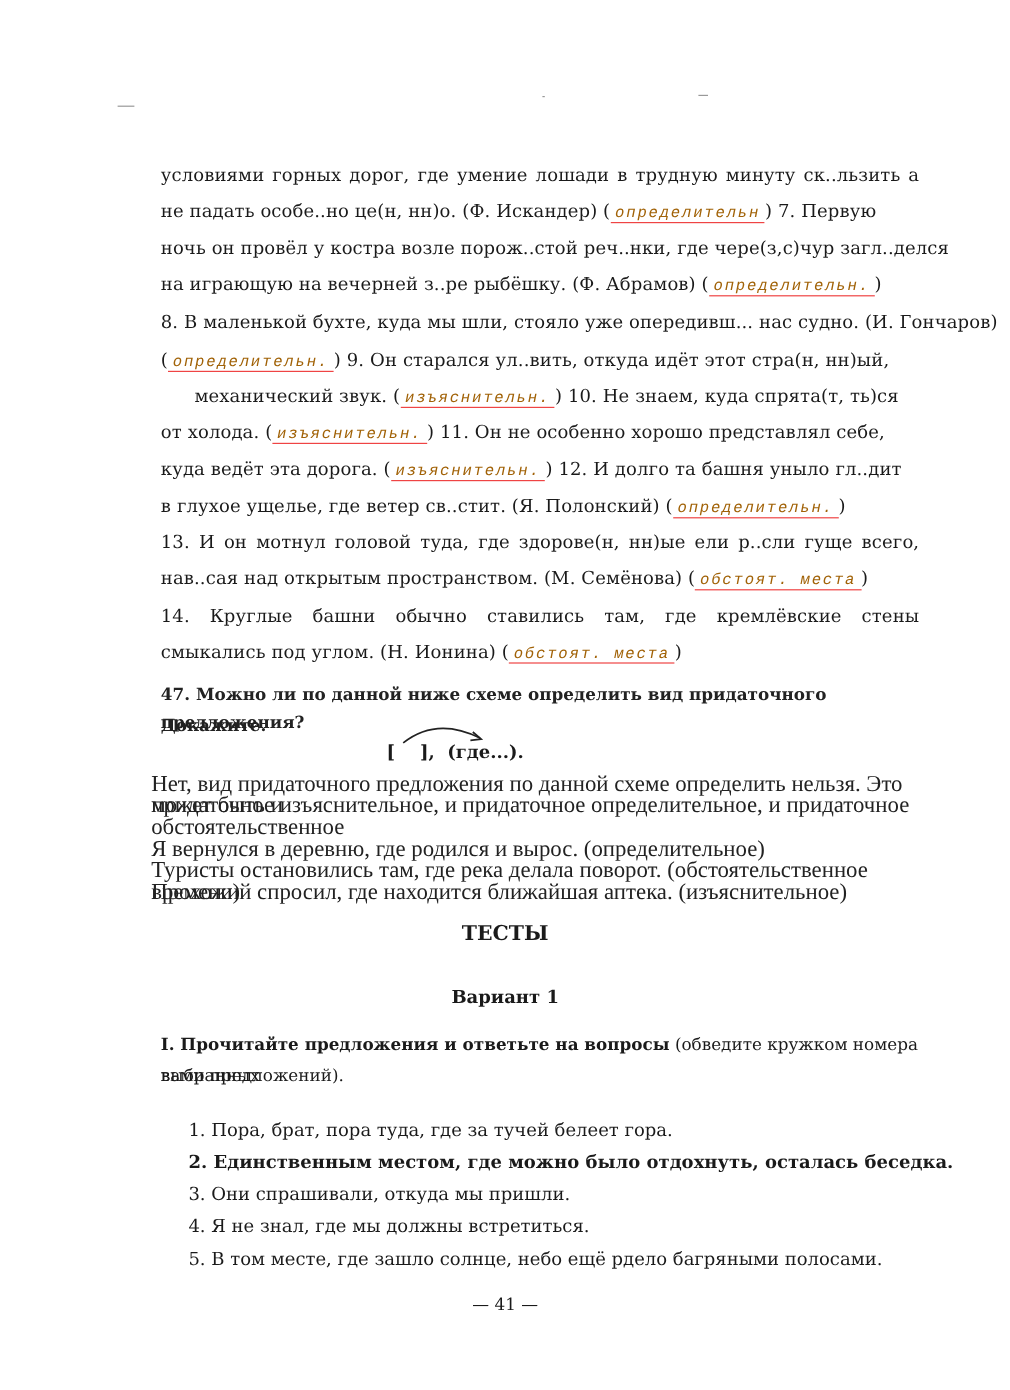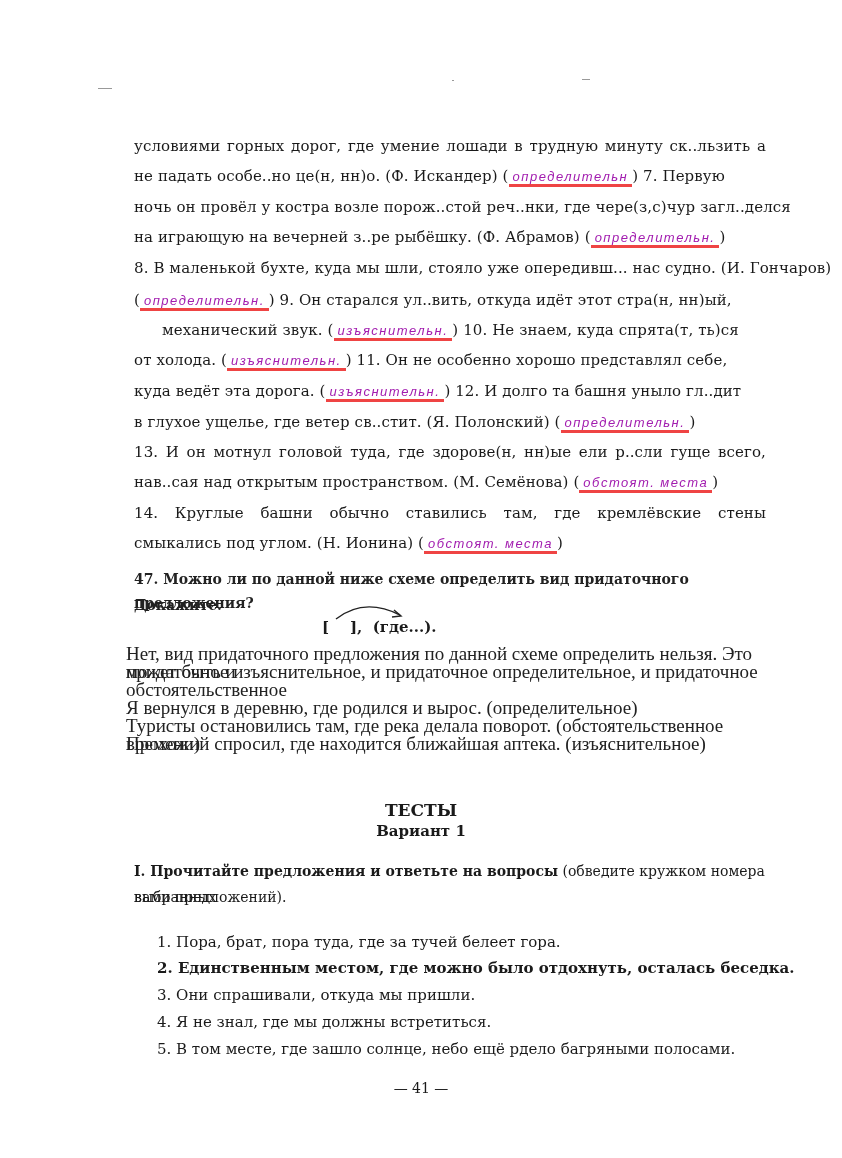--- a/index.html
+++ b/index.html
@@ -1,20 +1,20 @@
 <!DOCTYPE html>
 <html><head>
 <meta charset="utf-8">
 <style>
   html, body { margin: 0; padding: 0; background: #ffffff; }
   body { width: 842px; height: 1158px; position: relative; overflow: hidden; font-family: "DejaVu Serif", serif; color: #1a1a1a; }
   .page { position: absolute; left: 0; top: 0; width: 842px; height: 1158px; }
   .line { position: absolute; left: 134px; width: 632px; font-size: 15px; line-height: 20px; white-space: nowrap; letter-spacing: 0.1px; }
   .justify { text-align: justify; text-align-last: justify; }
-  .hw { font-family: Liberation Sans, sans-serif; font-style: italic; font-size: 13px; color: #a21caf; letter-spacing: 1.5px; border-bottom: 3px solid #ef4444; padding: 0 4px; }
+  .hw { font-family: Liberation Mono, monospace; font-style: italic; font-size: 13px; color: #a16207; letter-spacing: 1.5px; border-bottom: 1px solid #ef4444; padding: 0 4px; }
   .q47 { position: absolute; left: 134px; width: 640px; font-size: 14px; font-weight: bold; line-height: 24px; color: #222; }
   .scheme { position: absolute; left: 322px; top: 618px; font-size: 15px; font-weight: bold; }
   .scheme-arc { position: absolute; left: 334px; top: 601px; width: 72px; height: 20px; }
   .answer { position: absolute; left: 126px; width: 670px; font-family: "Liberation Serif", serif; font-size: 19px; line-height: 18px; color: #222; }
   .title { position: absolute; left: 0; width: 842px; text-align: center; font-weight: bold; }
   .task { position: absolute; left: 134px; width: 640px; font-size: 14px; line-height: 26px; }
   .task b { font-weight: bold; }
   .item { position: absolute; left: 157px; font-size: 15px; line-height: 20px; white-space: nowrap; }
   .pagenum { position: absolute; left: 0; width: 842px; text-align: center; font-size: 14px; top: 1080px; }
   .speck { position: absolute; background: #999; height: 1px; }
@@ -85,21 +85,21 @@
     <path d="M60 9 L67 15 L58 16" fill="none" stroke="#222" stroke-width="1.4"></path>
   </svg>
   <div class="scheme" style="white-space:pre;">[    ],  (где...).</div>
 
   <div class="answer" style="top:645px;">Нет, вид придаточного предложения по данной схеме определить нельзя. Это может быть и</div>
   <div class="answer" style="top:663px;">придаточное изъяснительное, и придаточное определительное, и придаточное обстоятельственное</div>
   <div class="answer" style="top:699px;">Я вернулся в деревню, где родился и вырос. (определительное)</div>
   <div class="answer" style="top:717px;">Туристы остановились там, где река делала поворот. (обстоятельственное времени)</div>
   <div class="answer" style="top:735px;">Прохожий спросил, где находится ближайшая аптека. (изъяснительное)</div>
 
-  <div class="title" style="top:768px;font-size:17px;margin-top:32px;">ТЕСТЫ</div>
+  <div class="title" style="top:768px;font-size:17px;">ТЕСТЫ</div>
   <div class="title" style="top:822px;font-size:15px;">Вариант 1</div>
 
   <div class="task" style="top:858px;">
     <b>I. Прочитайте предложения и ответьте на вопросы</b><span> (обведите кружком номера выбранных</span>
   </div>
   <div class="task" style="top:884px;">вами предложений).</div>
 
   <div class="item" style="top:932px;">1. Пора, брат, пора туда, где за тучей белеет гора.</div>
   <div class="item" style="top:958px;font-weight:bold;">2. Единственным местом, где можно было отдохнуть, осталась беседка.</div>
   <div class="item" style="top:985px;">3. Они спрашивали, откуда мы пришли.</div>

